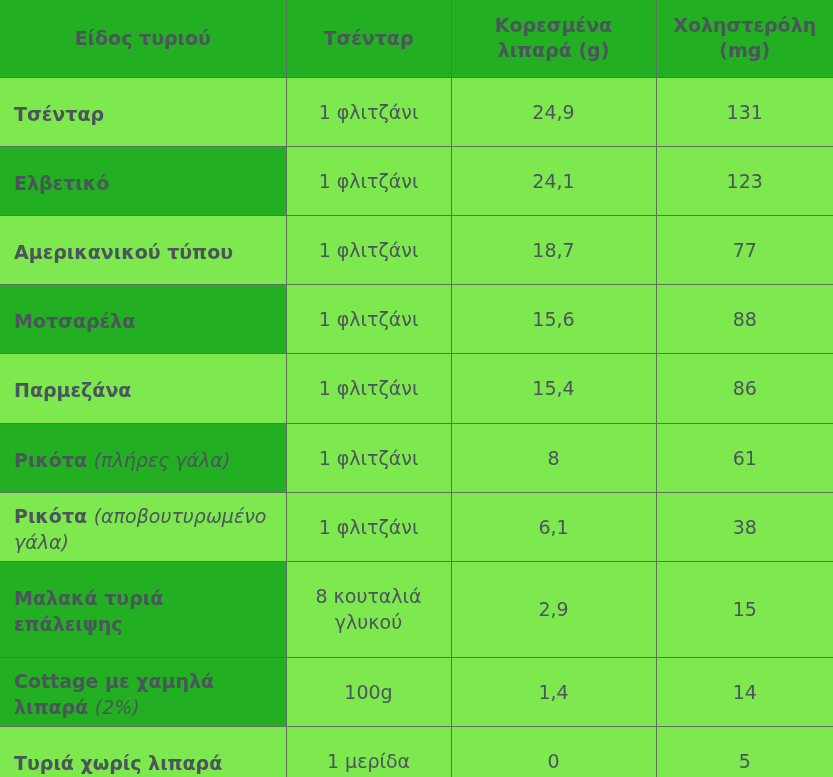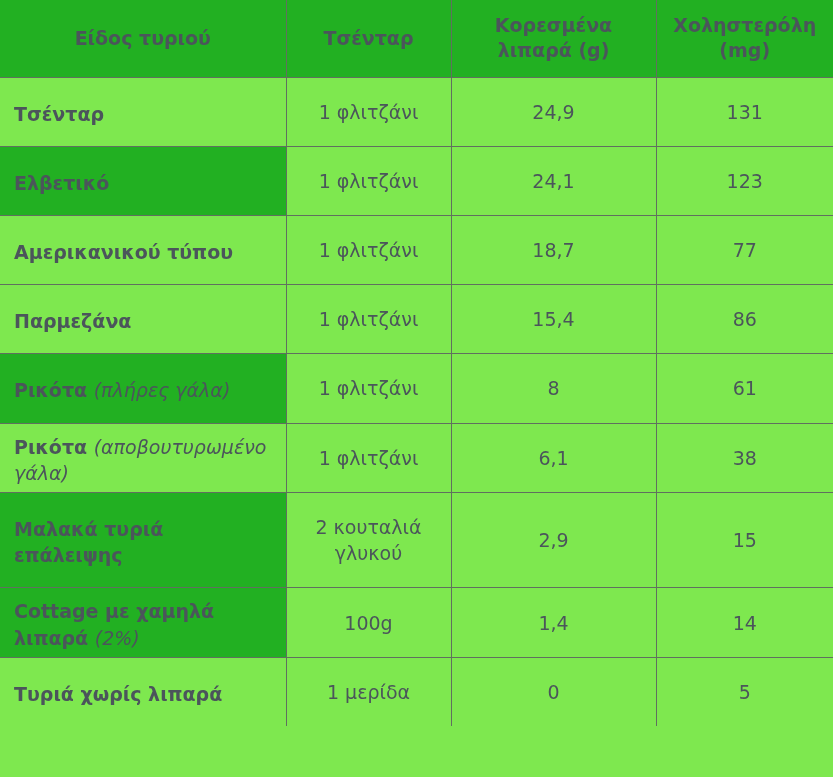--- a/index.html
+++ b/index.html
@@ -119,41 +119,47 @@
         <td class="cell-num">1 φλιτζάνι</td>
         <td class="cell-num">24,1</td>
         <td class="cell-num">123</td>
       </tr>
       <tr>
         <td class="cell-name"><span>Αμερικανικού τύπου</span></td>
         <td class="cell-num">1 φλιτζάνι</td>
         <td class="cell-num">18,7</td>
         <td class="cell-num">77</td>
       </tr>
+      <tr class="alt">
+        <td class="cell-name"><span>Μοτσαρέλα</span></td>
+        <td class="cell-num">1 φλιτζάνι</td>
+        <td class="cell-num">15,6</td>
+        <td class="cell-num">88</td>
+      </tr>
       <tr>
         <td class="cell-name"><span>Παρμεζάνα</span></td>
         <td class="cell-num">1 φλιτζάνι</td>
         <td class="cell-num">15,4</td>
         <td class="cell-num">86</td>
       </tr>
       <tr class="alt">
         <td class="cell-name"><span>Ρικότα </span><span class="qualifier">(πλήρες γάλα)</span></td>
         <td class="cell-num">1 φλιτζάνι</td>
         <td class="cell-num">8</td>
         <td class="cell-num">61</td>
       </tr>
       <tr>
         <td class="cell-name"><span>Ρικότα </span><span class="qualifier">(αποβουτυρωμένο γάλα)</span></td>
         <td class="cell-num">1 φλιτζάνι</td>
         <td class="cell-num">6,1</td>
         <td class="cell-num">38</td>
       </tr>
       <tr class="alt">
         <td class="cell-name"><span>Μαλακά τυριά επάλειψης</span></td>
-        <td class="cell-num">2 κουταλιά γλυκού</td>
+        <td class="cell-num">8 κουταλιά γλυκού</td>
         <td class="cell-num">2,9</td>
         <td class="cell-num">15</td>
       </tr>
       <tr class="alt">
         <td class="cell-name"><span>Cottage με χαμηλά λιπαρά </span><span class="qualifier">(2%)</span></td>
         <td class="cell-num">100g</td>
         <td class="cell-num">1,4</td>
         <td class="cell-num">14</td>
       </tr>
       <tr>

